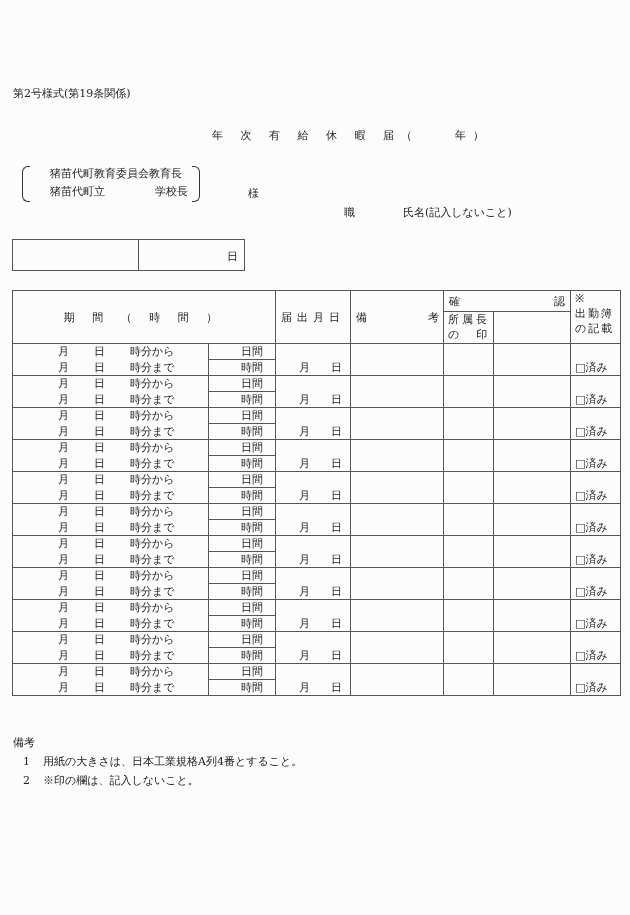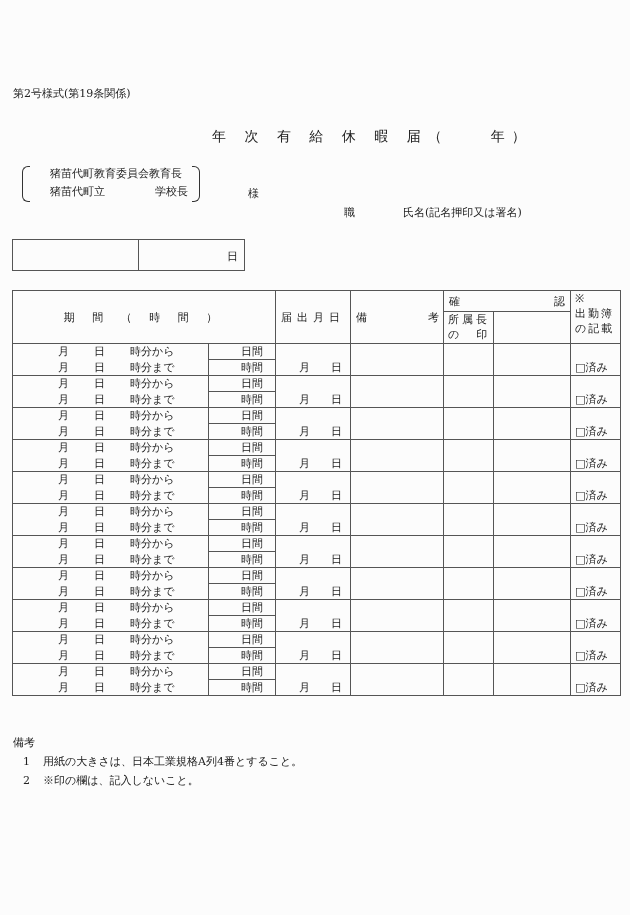--- a/index.html
+++ b/index.html
@@ -1,20 +1,20 @@
 <!DOCTYPE html>
 <html><head>
 <meta charset="utf-8">
 <style>
   html, body { margin:0; padding:0; background:#fcfcfc; }
   body { width:630px; height:915px; position:relative; overflow:hidden;
          font-family:"DejaVu Serif","Liberation Serif",serif; color:#222; font-size:11px; }
   .abs { position:absolute; white-space:nowrap; }
   .form-no { left:13px; top:86px; font-size:11px; }
-  .title { left:212px; top:128px; font-size:14px; letter-spacing:7px; }
+  .title { left:212px; top:128px; font-size:11px; letter-spacing:7px; }
   .addressee { left:22px; top:164px; width:180px; height:38px; }
   .addressee .br-l { position:absolute; left:0; top:2px; width:7px; height:34px;
         border:1px solid #333; border-right:none; border-radius:6px 0 0 6px; }
   .addressee .br-r { position:absolute; left:170px; top:2px; width:7px; height:34px;
         border:1px solid #333; border-left:none; border-radius:0 6px 6px 0; }
   .addressee .l1 { position:absolute; left:28px; top:2px; }
   .addressee .l2 { position:absolute; left:28px; top:20px; }
   .addressee .l2b { position:absolute; left:133px; top:20px; }
   .sama { left:248px; top:186px; }
   .shoku { left:344px; top:205px; }
@@ -60,21 +60,21 @@
 
 <div class="abs addressee">
   <div class="br-l"></div>
   <div class="l1">猪苗代町教育委員会教育長</div>
   <div class="l2">猪苗代町立</div>
   <div class="l2b">学校長</div>
   <div class="br-r"></div>
 </div>
 <div class="abs sama">様</div>
 <div class="abs shoku">職</div>
-<div class="abs shimei">氏名(記名押印又は署名)</div>
+<div class="abs shimei">氏名(記入しないこと)</div>
 
 <div class="abs days-box">
   <div class="div"></div>
   <div class="unit">日</div>
 </div>
 
 <table class="main">
   <colgroup>
     <col style="width:196px">
       <col style="width:67px">

